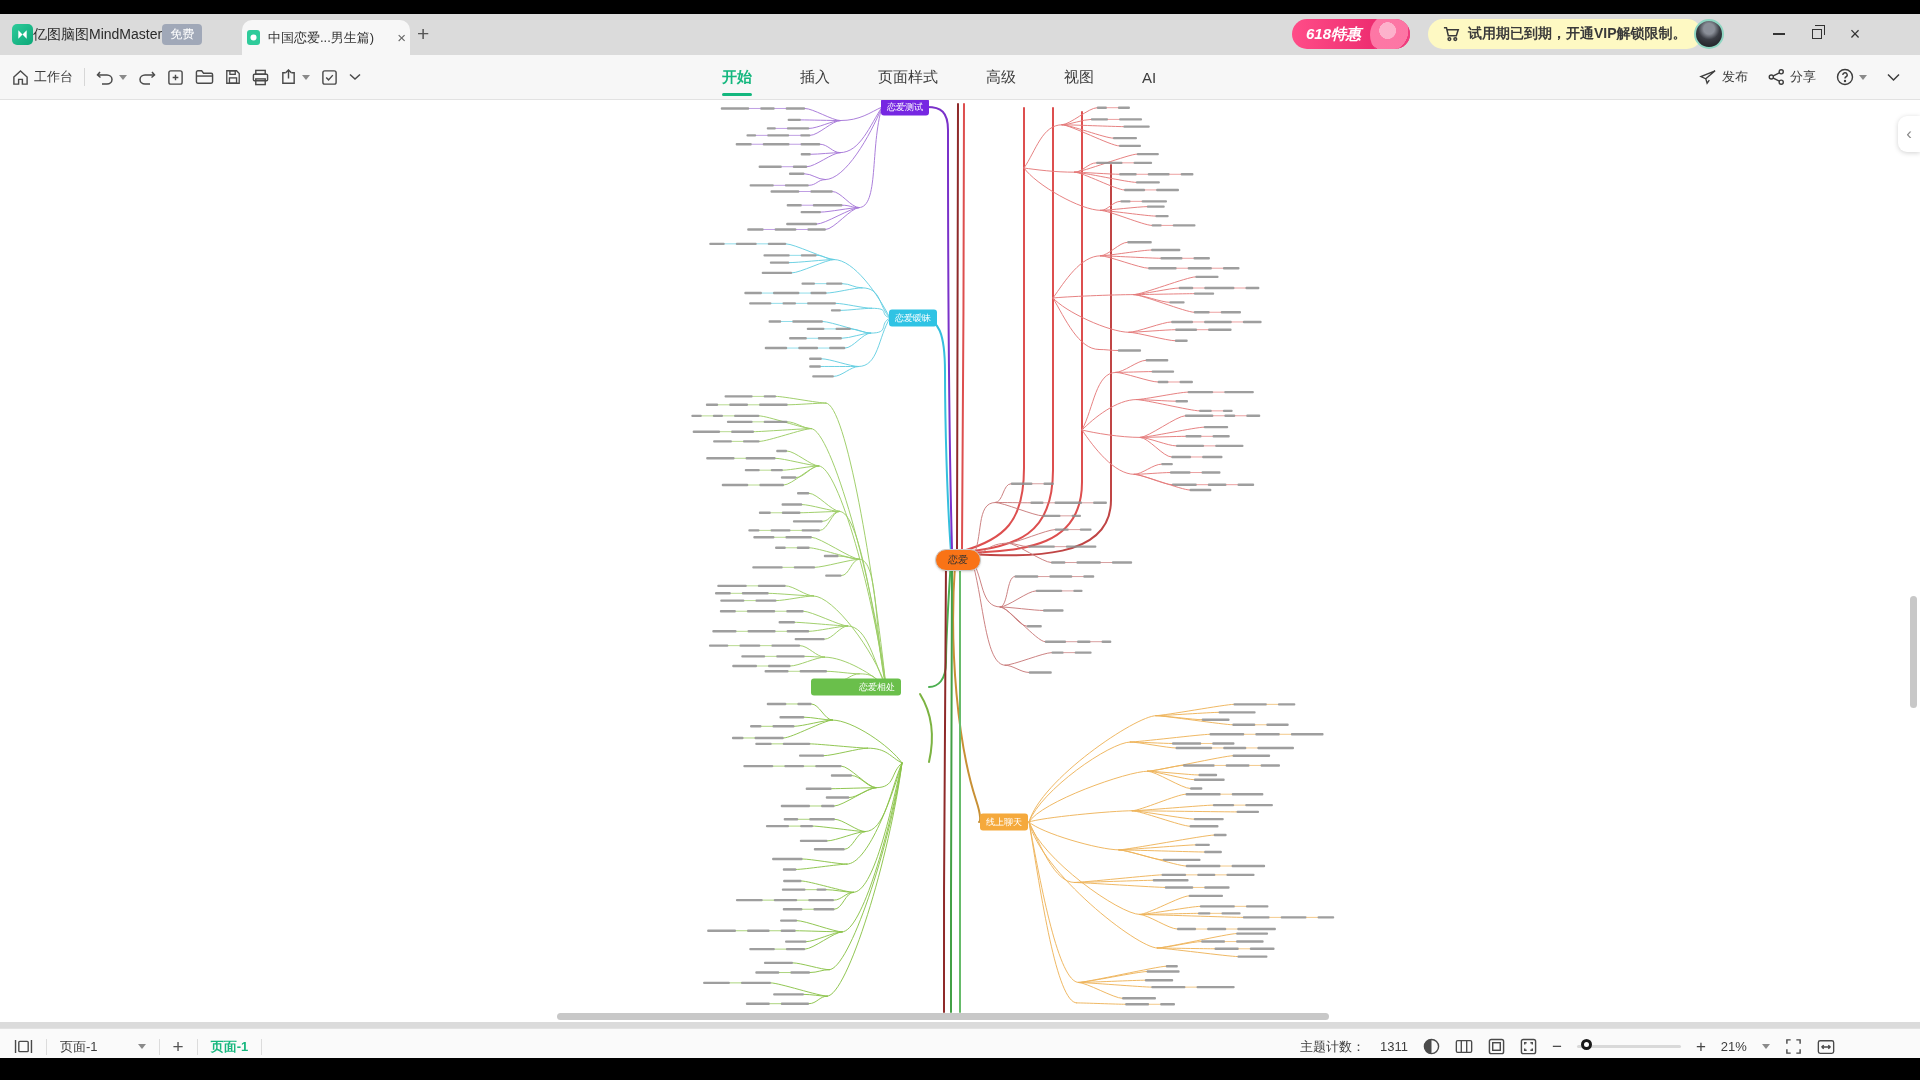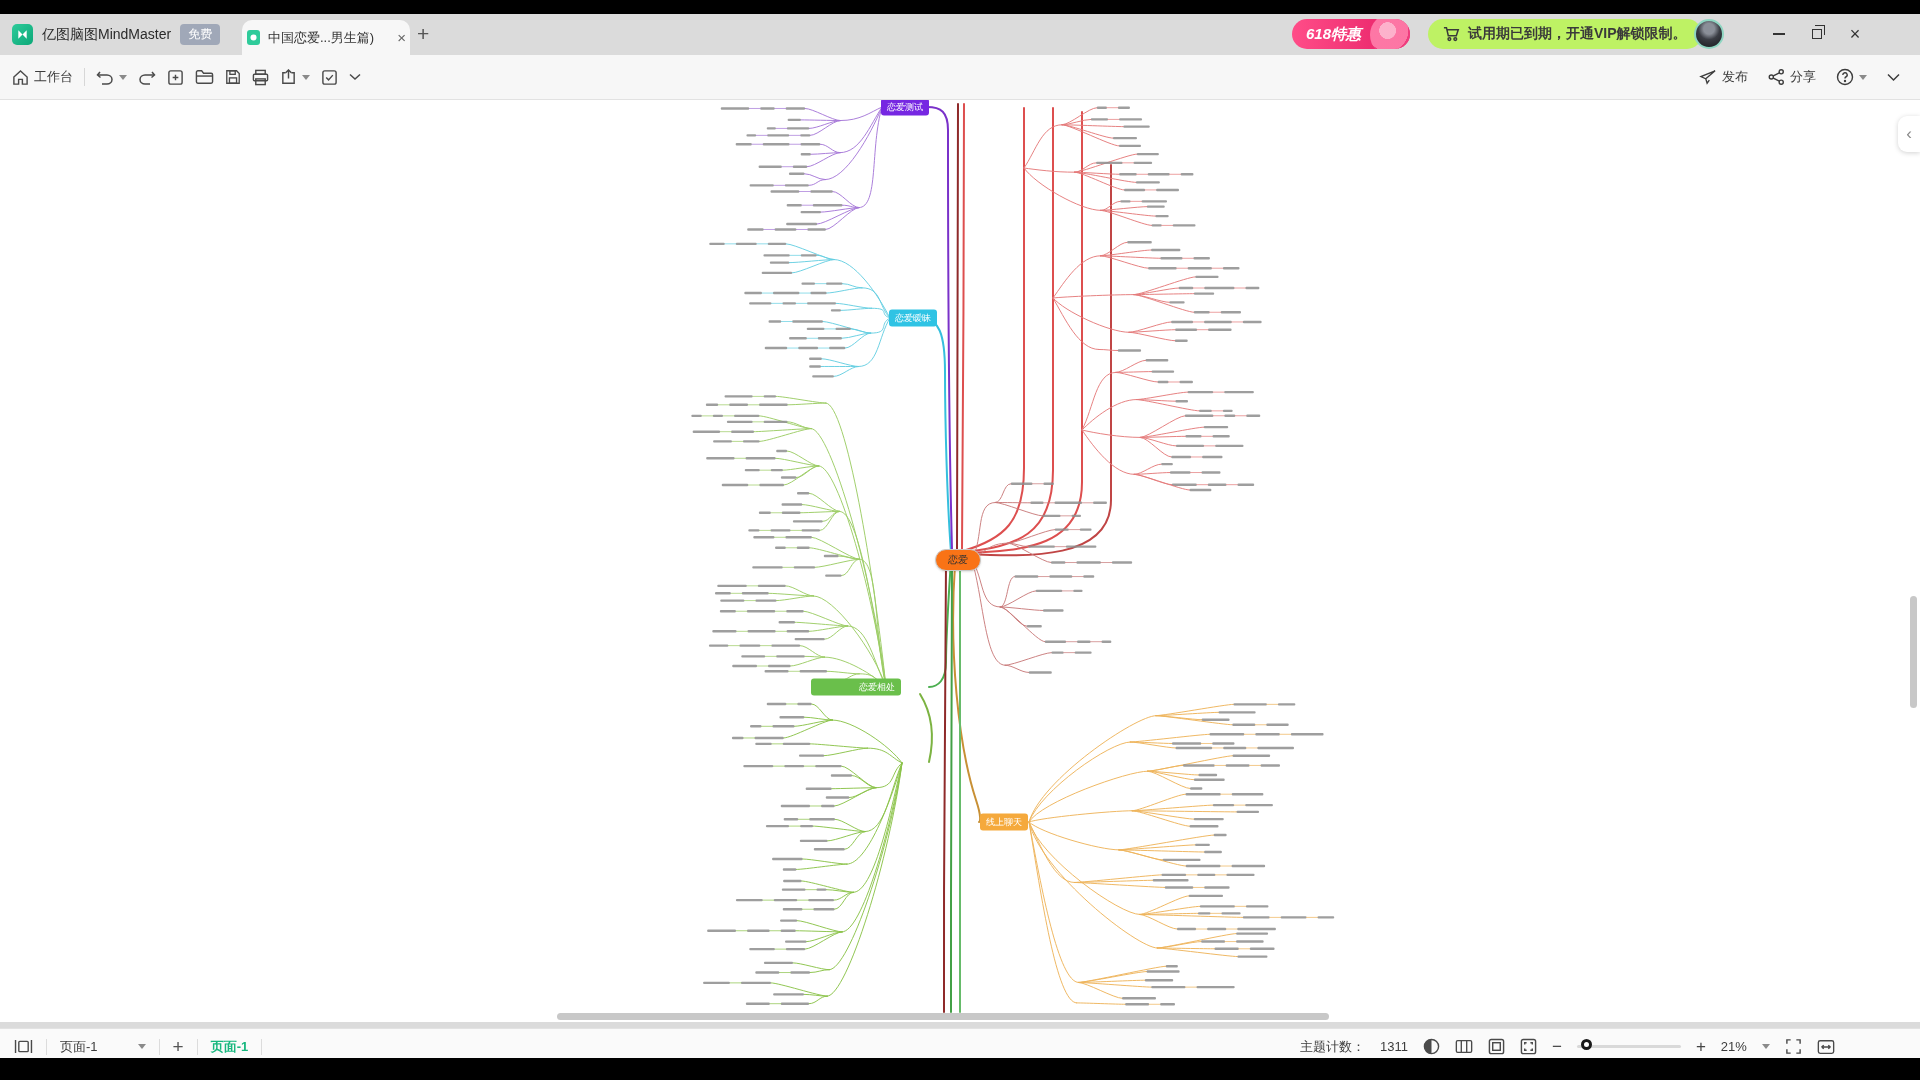--- a/index.html
+++ b/index.html
@@ -2,38 +2,38 @@
 <html><head>
 <meta charset="utf-8">
 <style>
   * { margin:0; padding:0; box-sizing:border-box; }
   html,body { width:1920px; height:1080px; background:#000; overflow:hidden;
               font-family:"Liberation Sans","DejaVu Sans",sans-serif; }
   #window { position:absolute; top:14px; left:0; width:1920px; height:1044px; background:#dbdbdb; }
 
   
   #tabbar { position:absolute; top:0; left:0; right:0; height:41px; background:#dbdbdb; }
-  .app-tab { position:absolute; left:12px; top:5px; height:31px; display:flex; align-items:center; gap:9px; }
+  .app-tab { position:absolute; left:12px; top:5px; height:31px; display:flex; align-items:center; }
   .logo { width:21px; height:21px; border-radius:5px; background:linear-gradient(135deg,#2ecb9a,#0ca878);
           display:flex; align-items:center; justify-content:center; }
   .app-title { font-size:14px; color:#2b2b2b; }
   .free-badge { background:#a0a8b8; color:#fff; font-size:12px; padding:2px 8px; border-radius:4px; }
   .doc-tab { position:absolute; left:242px; top:6px; width:168px; height:35px; background:#f7f7f7;
              border-radius:10px 10px 0 0; display:flex; align-items:center; padding:0 4px; gap:7px; }
   .doc-title { font-size:13px; color:#333; flex:1; white-space:nowrap; overflow:hidden; }
   .tab-close { color:#666; font-size:15px; line-height:1; cursor:default; }
   .new-tab { position:absolute; left:417px; top:8px; font-size:21px; color:#555; }
   .promo-618 { position:absolute; left:1292px; top:5px; width:118px; height:30px; border-radius:15px;
                background:linear-gradient(90deg,#ff4d88,#e61f66); color:#fff; font-weight:bold; font-style:italic;
                font-size:15px; display:flex; align-items:center; justify-content:flex-start; padding-left:14px;
                overflow:hidden; }
   .promo-618::after { content:""; position:absolute; right:-4px; top:-6px; width:44px; height:44px; border-radius:50%;
                background:radial-gradient(circle at 40% 40%, #ffc1d6 0 22%, #ff7fab 23% 55%, #f04080 56% 100%); opacity:.9; }
   .trial-banner { position:absolute; left:1428px; top:5px; height:30px; padding:12px 15px; border-radius:15px;
-               background:#bef264; color:#3a3a3a; font-weight:bold; font-size:14px; display:flex; align-items:center; gap:8px; }
+               background:#fef9c3; color:#3a3a3a; font-weight:bold; font-size:14px; display:flex; align-items:center; gap:8px; }
   .avatar { position:absolute; left:1694px; top:5px; width:30px; height:30px; border-radius:50%;
             border:2px solid #8fd6c2;
             background:radial-gradient(circle at 50% 30%, #8a8f98 0 24%, #3a3d44 48%, #17181c 100%); }
   .winbtn { position:absolute; top:9px; width:26px; height:22px; display:flex; align-items:center; justify-content:center; color:#333; }
   #btn-min { left:1766px; } #btn-max { left:1804px; } #btn-close { left:1842px; font-size:18px; }
   .min-glyph { width:12px; height:2px; background:#333; }
   .max-glyph { width:10px; height:10px; border:1.5px solid #333; position:relative; }
   .max-glyph::before { content:""; position:absolute; left:2px; top:-5px; width:9px; height:9px;
                        border:1.5px solid #333; border-left:none; border-bottom:none; }
 
@@ -186,20 +186,28 @@
             <path d="M5.5 9 L8 11.5 L12.5 6.5"></path>
           </svg>
       </div>
       <div class="tb-item">
         <svg class="icon-svg" width="12" height="8" viewBox="0 0 12 8" fill="none" stroke="#4a4a4a" stroke-width="1.5">
             <path d="M1 1.5 L6 6 L11 1.5"></path>
           </svg>
       </div>
     </div>
 
+    <div id="menu">
+      <div class="menu-item active">开始</div>
+      <div class="menu-item">插入</div>
+      <div class="menu-item">页面样式</div>
+      <div class="menu-item">高级</div>
+      <div class="menu-item">视图</div>
+      <div class="menu-item">AI</div>
+    </div>
 
     <div class="tb-right">
       <div class="tb-item">
         <svg class="icon-svg" width="18" height="16" viewBox="0 0 20 18" fill="none" stroke="#3c3c3c" stroke-width="1.5">
             <path d="M18 2 L2 8.5 L7.5 11 L18 2 Z M7.5 11 L9 16 L11.5 12.5"></path>
           </svg>
         <span>发布</span>
       </div>
       <div class="tb-item">
         <svg class="icon-svg" width="17" height="16" viewBox="0 0 18 17" fill="none" stroke="#3c3c3c" stroke-width="1.5">

